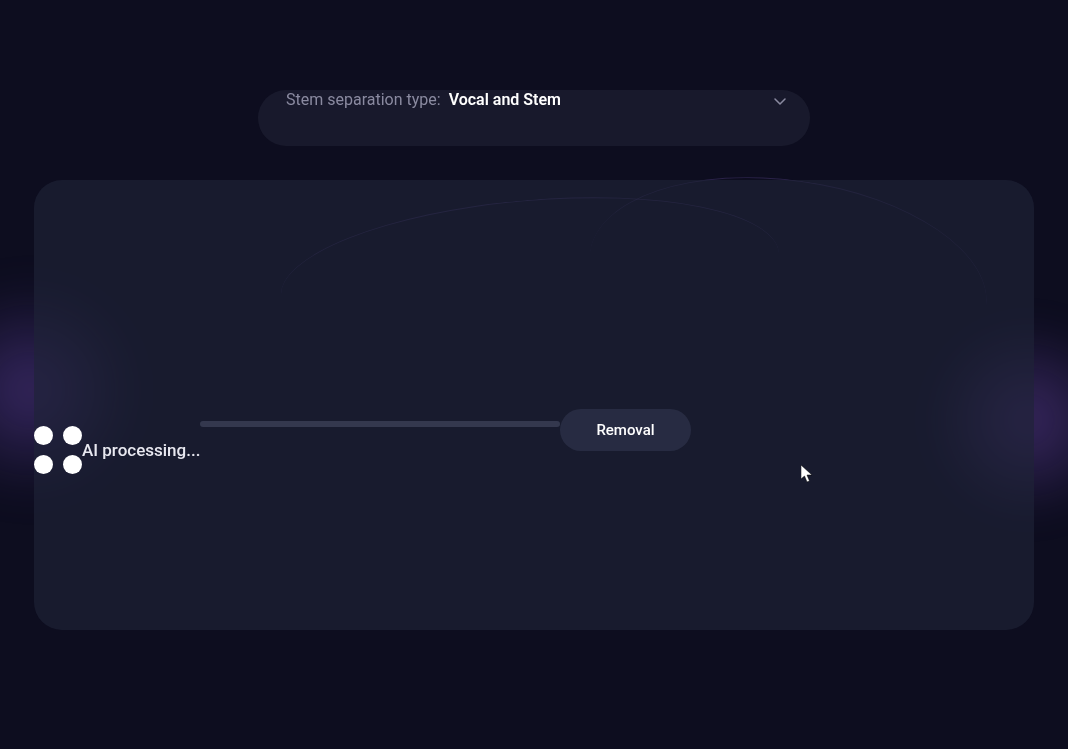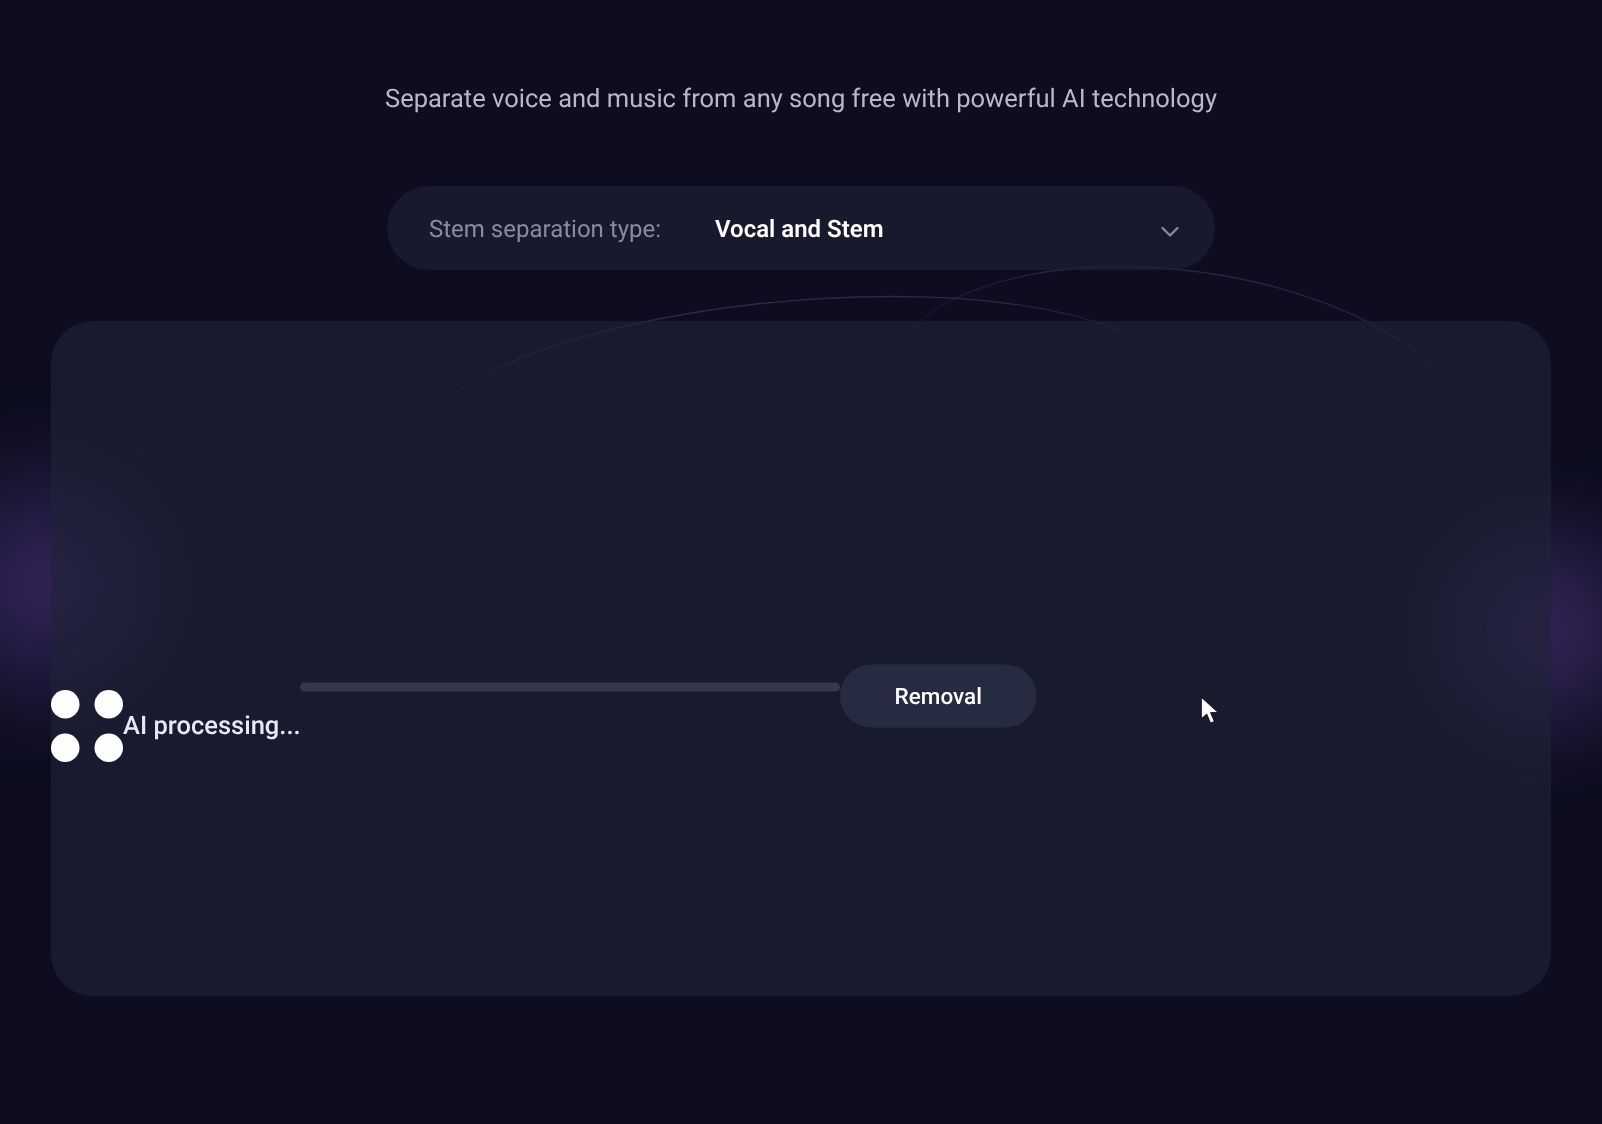--- a/index.html
+++ b/index.html
@@ -85,25 +85,24 @@
       font-weight: 400;
     }
     
     .dropdown {
       margin-top: 48px;
       width: 552px;
       height: 56px;
       background: rgba(30, 32, 50, 0.7);
       border-radius: 28px;
       display: flex;
-      align-items: center;
+      align-items: flex-start;
       padding: 0 28px;
       cursor: pointer;
       position: relative;
-      gap: 28px;
     }
     
     .dropdown-label {
       color: #8a8aa0;
       font-size: 16px;
     }
     
     .dropdown-value {
       color: #ffffff;
       font-size: 16px;
@@ -182,21 +181,20 @@
   </style>
 </head>
 <body>
 
 <div class="bg-blob-left"></div>
 <div class="bg-blob-right"></div>
 <div class="bg-curve"></div>
 <div class="bg-curve2"></div>
 
 <div class="content">
-  <p class="page-subtitle">Separate voice and music from any song free with powerful AI technology</p>
 
   <div class="dropdown">
     <span class="dropdown-label">Stem separation type:</span>
     <span class="dropdown-value">Vocal and Stem</span>
     <span class="dropdown-chevron">
       <svg width="12" height="7" viewBox="0 0 12 7" fill="none">
         <path d="M1 1L6 6L11 1" stroke="currentColor" stroke-width="1.5" stroke-linecap="round" stroke-linejoin="round"></path>
       </svg>
     </span>
   </div>

